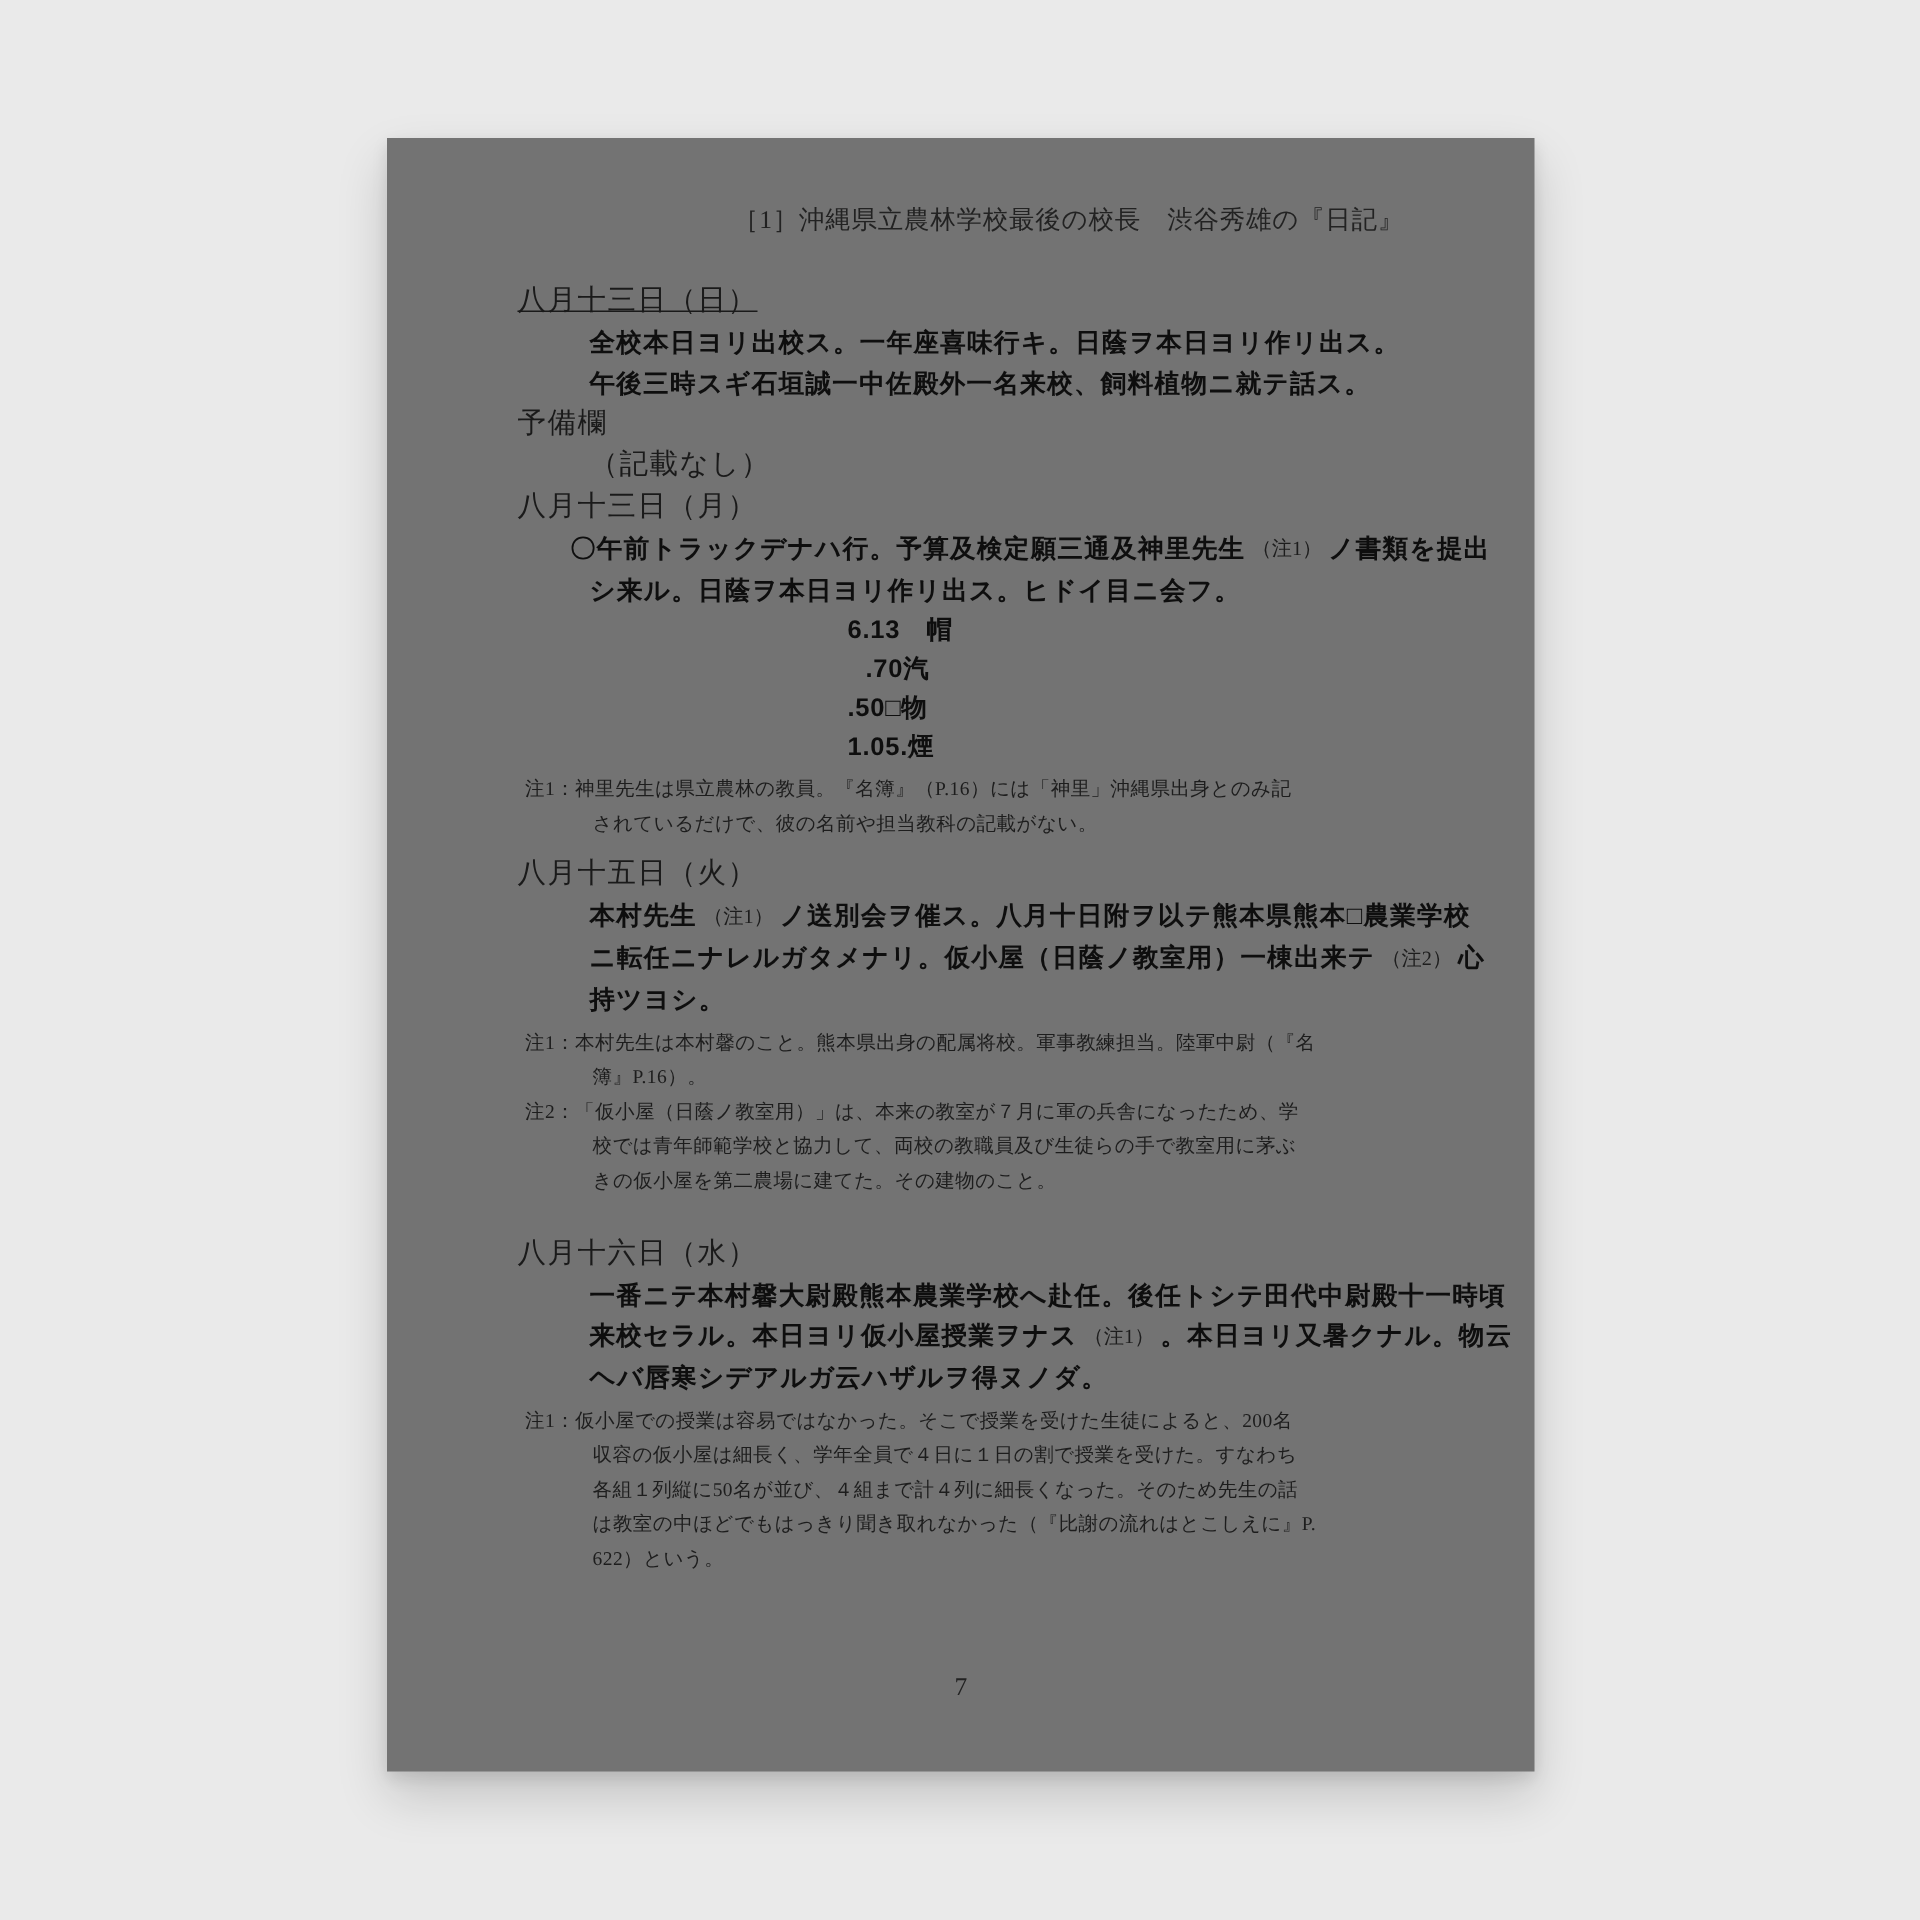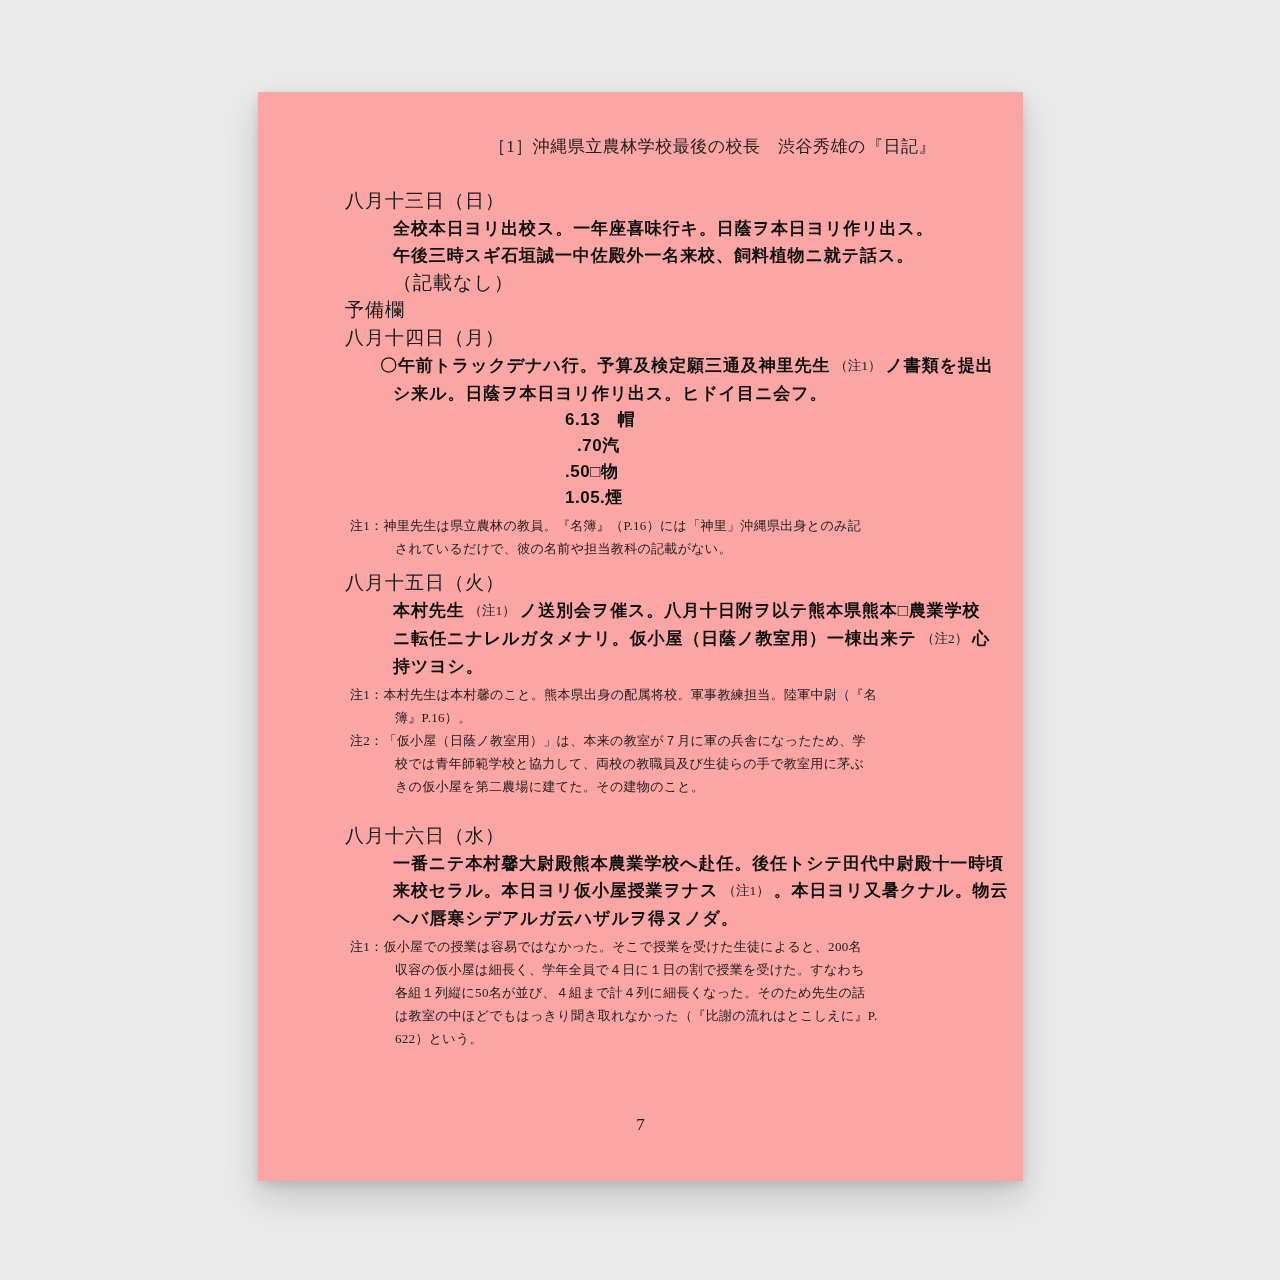--- a/index.html
+++ b/index.html
@@ -15,21 +15,21 @@
     height: 1280px;
     background: #eaeaea;
     overflow: hidden;
   }
   .sheet {
     position: absolute;
     left: 258px;
     top: 92px;
     width: 765px;
     height: 1089px;
-    background: #fca5a5;
+    background: #737373;
     box-shadow: 0 16px 32px rgba(0,0,0,0.16), 0 4px 10px rgba(0,0,0,0.10);
   }
   .content {
     position: relative;
     box-sizing: border-box;
     width: 100%;
     height: 100%;
     padding: 44px 87px 0 87px;
     color: #1b1b1b;
   }
@@ -95,21 +95,21 @@
   .note-line {
     font-family: "Liberation Serif", "DejaVu Serif", serif;
     font-size: 13px;
     line-height: 23px;
     letter-spacing: 0.3px;
     white-space: nowrap;
     color: #1d1d1d;
     margin-left: 50px;
   }
   .note-line.first { margin-left: 5px; }
-  .mt-e13 { margin-top: 28px; }
+  .mt-e13 { margin-top: 28px; text-decoration: underline; }
   .mt-e15 { margin-top: 8px; }
   .mt-e16 { margin-top: 23px; }
   .page-number {
     position: absolute;
     bottom: 46px;
     left: 0;
     width: 100%;
     text-align: center;
     font-family: "Liberation Serif", "DejaVu Serif", serif;
     font-size: 17px;
@@ -125,26 +125,26 @@
 
       <div class="doc-header">［1］沖縄県立農林学校最後の校長　渋谷秀雄の『日記』</div>
 
       <div>
         <div class="date-line mt-e13">八月十三日（日）</div>
         <div class="body-line">全校本日ヨリ出校ス。一年座喜味行キ。日蔭ヲ本日ヨリ作リ出ス。</div>
         <div class="body-line">午後三時スギ石垣誠一中佐殿外一名来校、飼料植物ニ就テ話ス。</div>
       </div>
 
       <div>
+        <div class="serif-plain">予備欄</div>
         <div class="serif-plain indent-body">（記載なし）</div>
-        <div class="serif-plain">予備欄</div>
       </div>
 
       <div>
-        <div class="date-line">八月十四日（月）</div>
+        <div class="date-line">八月十三日（月）</div>
         <div class="body-line hang"><span>〇午前トラックデナハ行。予算及検定願三通及神里先生</span><span class="note-ref">（注1）</span><span>ノ書類を提出</span></div>
         <div class="body-line">シ来ル。日蔭ヲ本日ヨリ作リ出ス。ヒドイ目ニ会フ。</div>
         <div>
           <div class="amount-line">6.13　帽</div>
           <div class="amount-line amt-1">.70汽</div>
           <div class="amount-line amt-2">.50□物</div>
           <div class="amount-line">1.05.煙</div>
         </div>
         <div class="note-block">
           <div class="note-line first">注1：神里先生は県立農林の教員。『名簿』（P.16）には「神里」沖縄県出身とのみ記</div>

